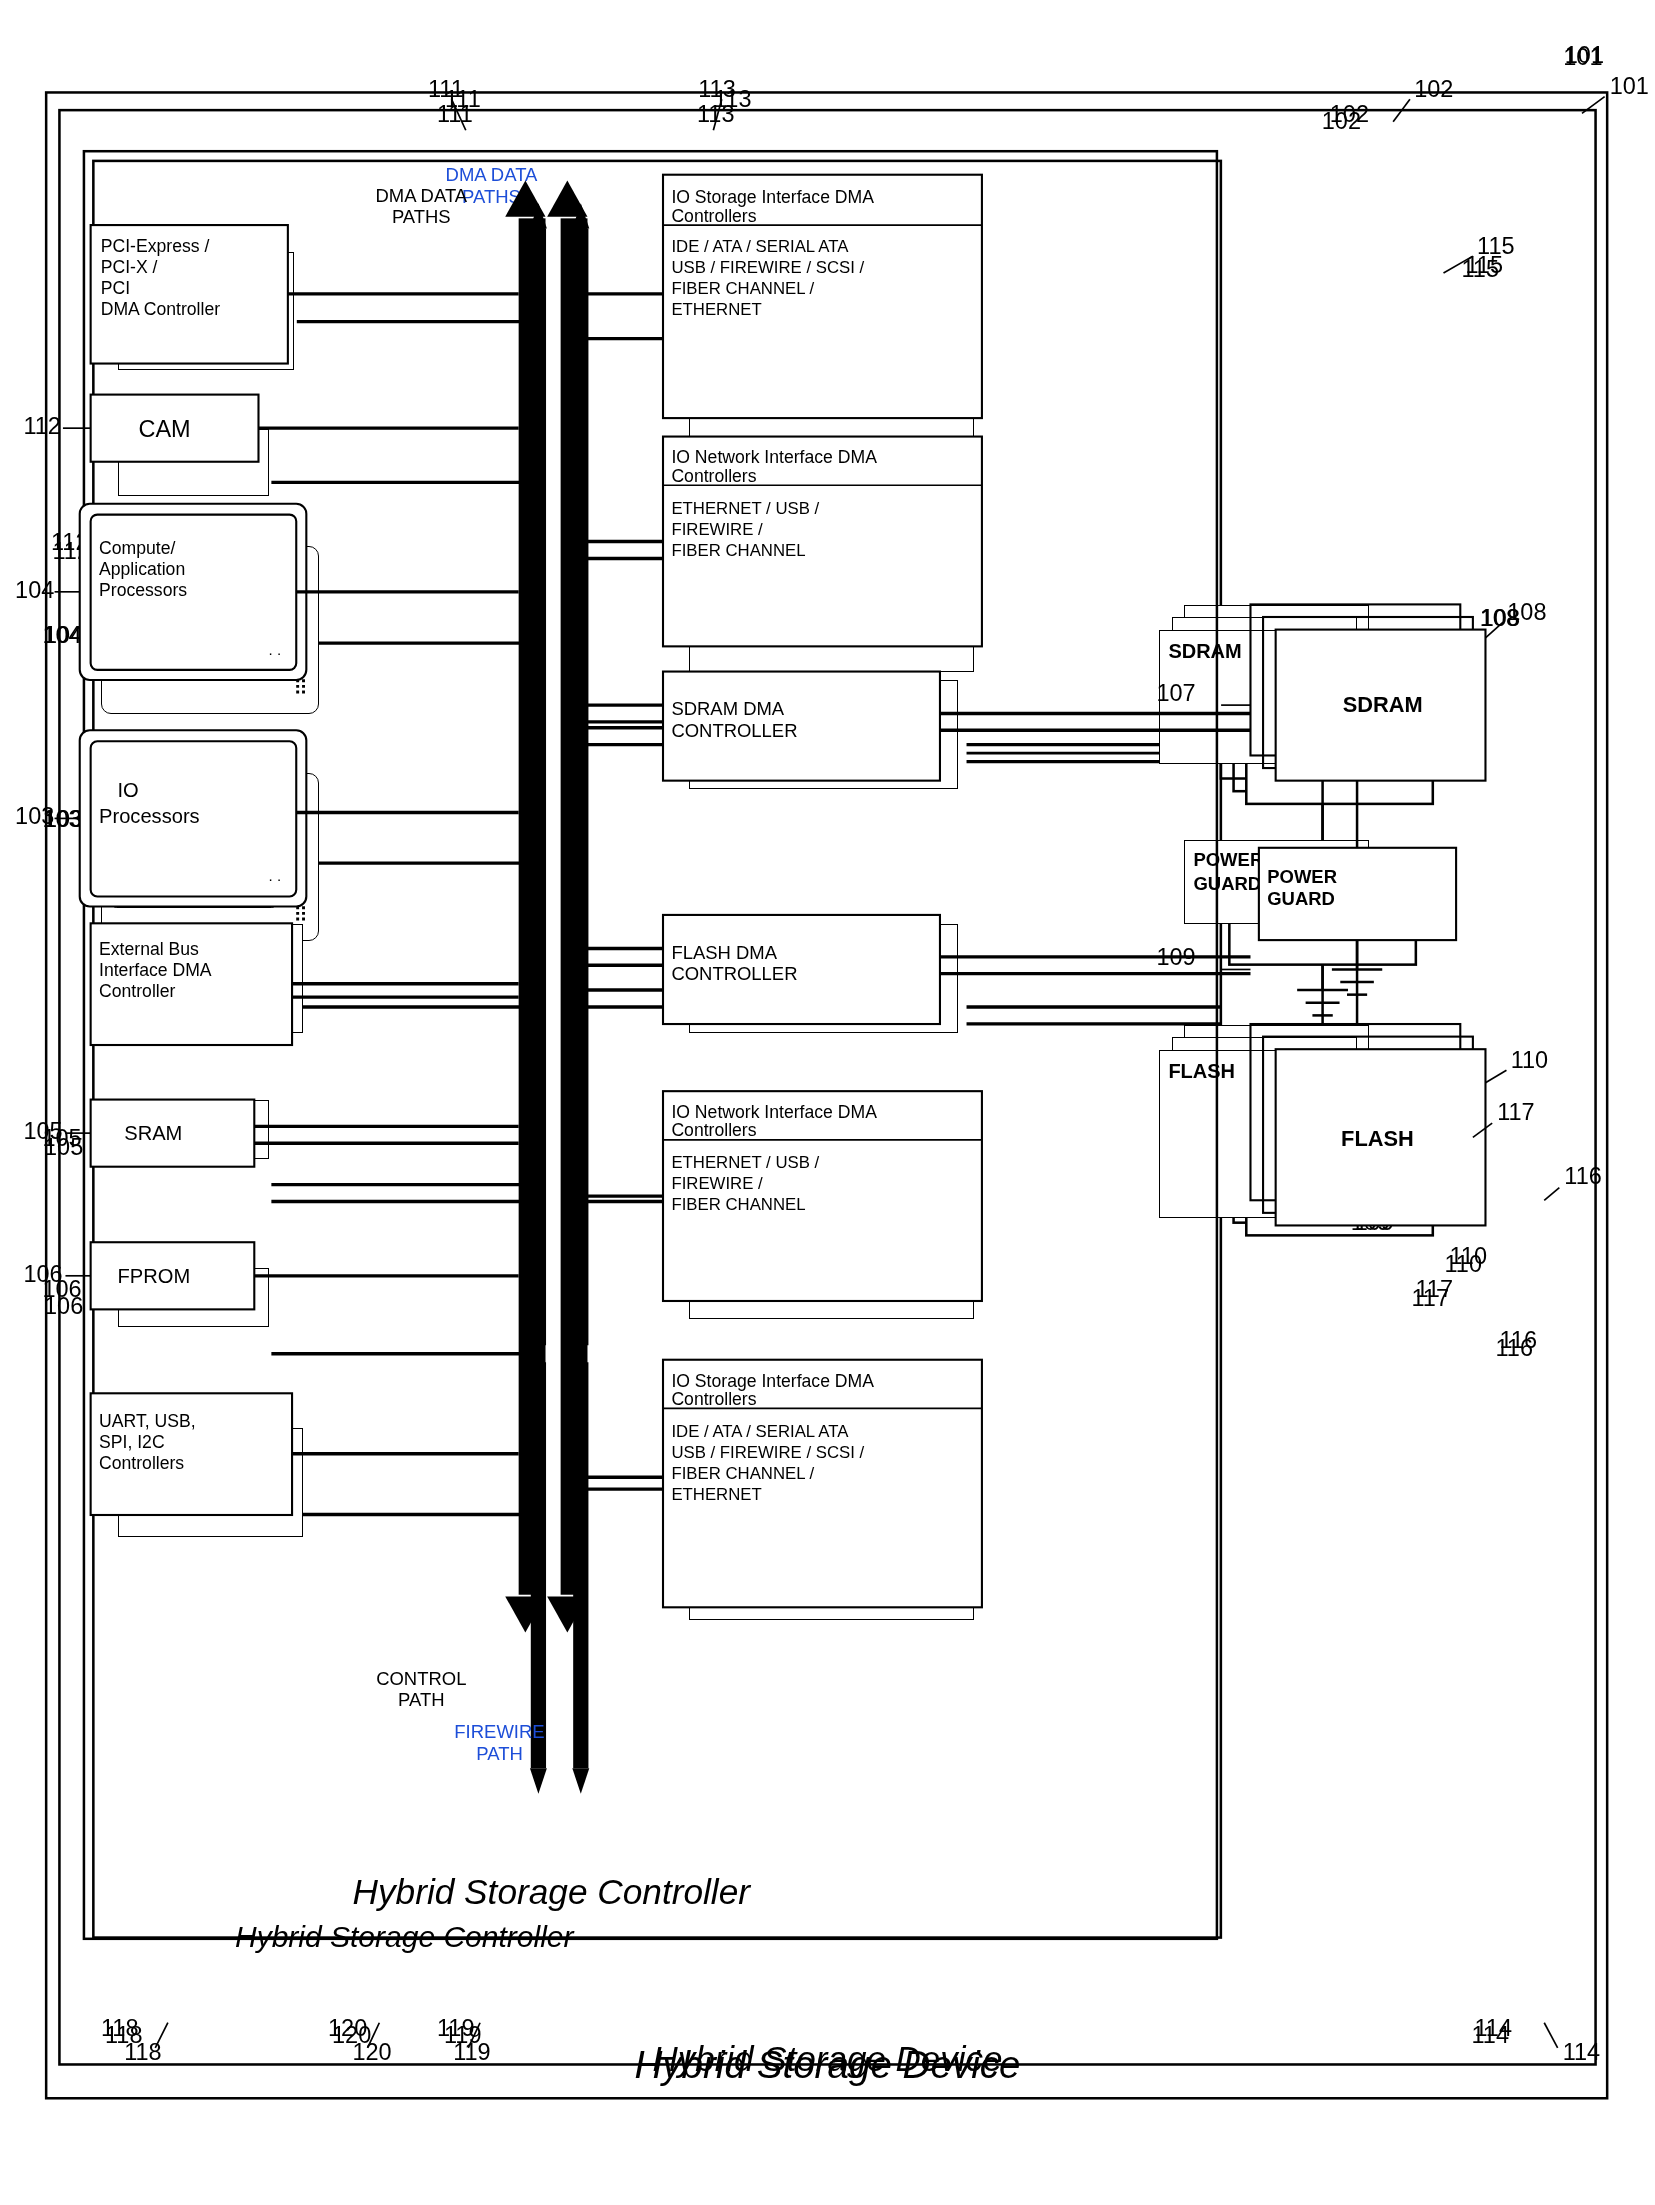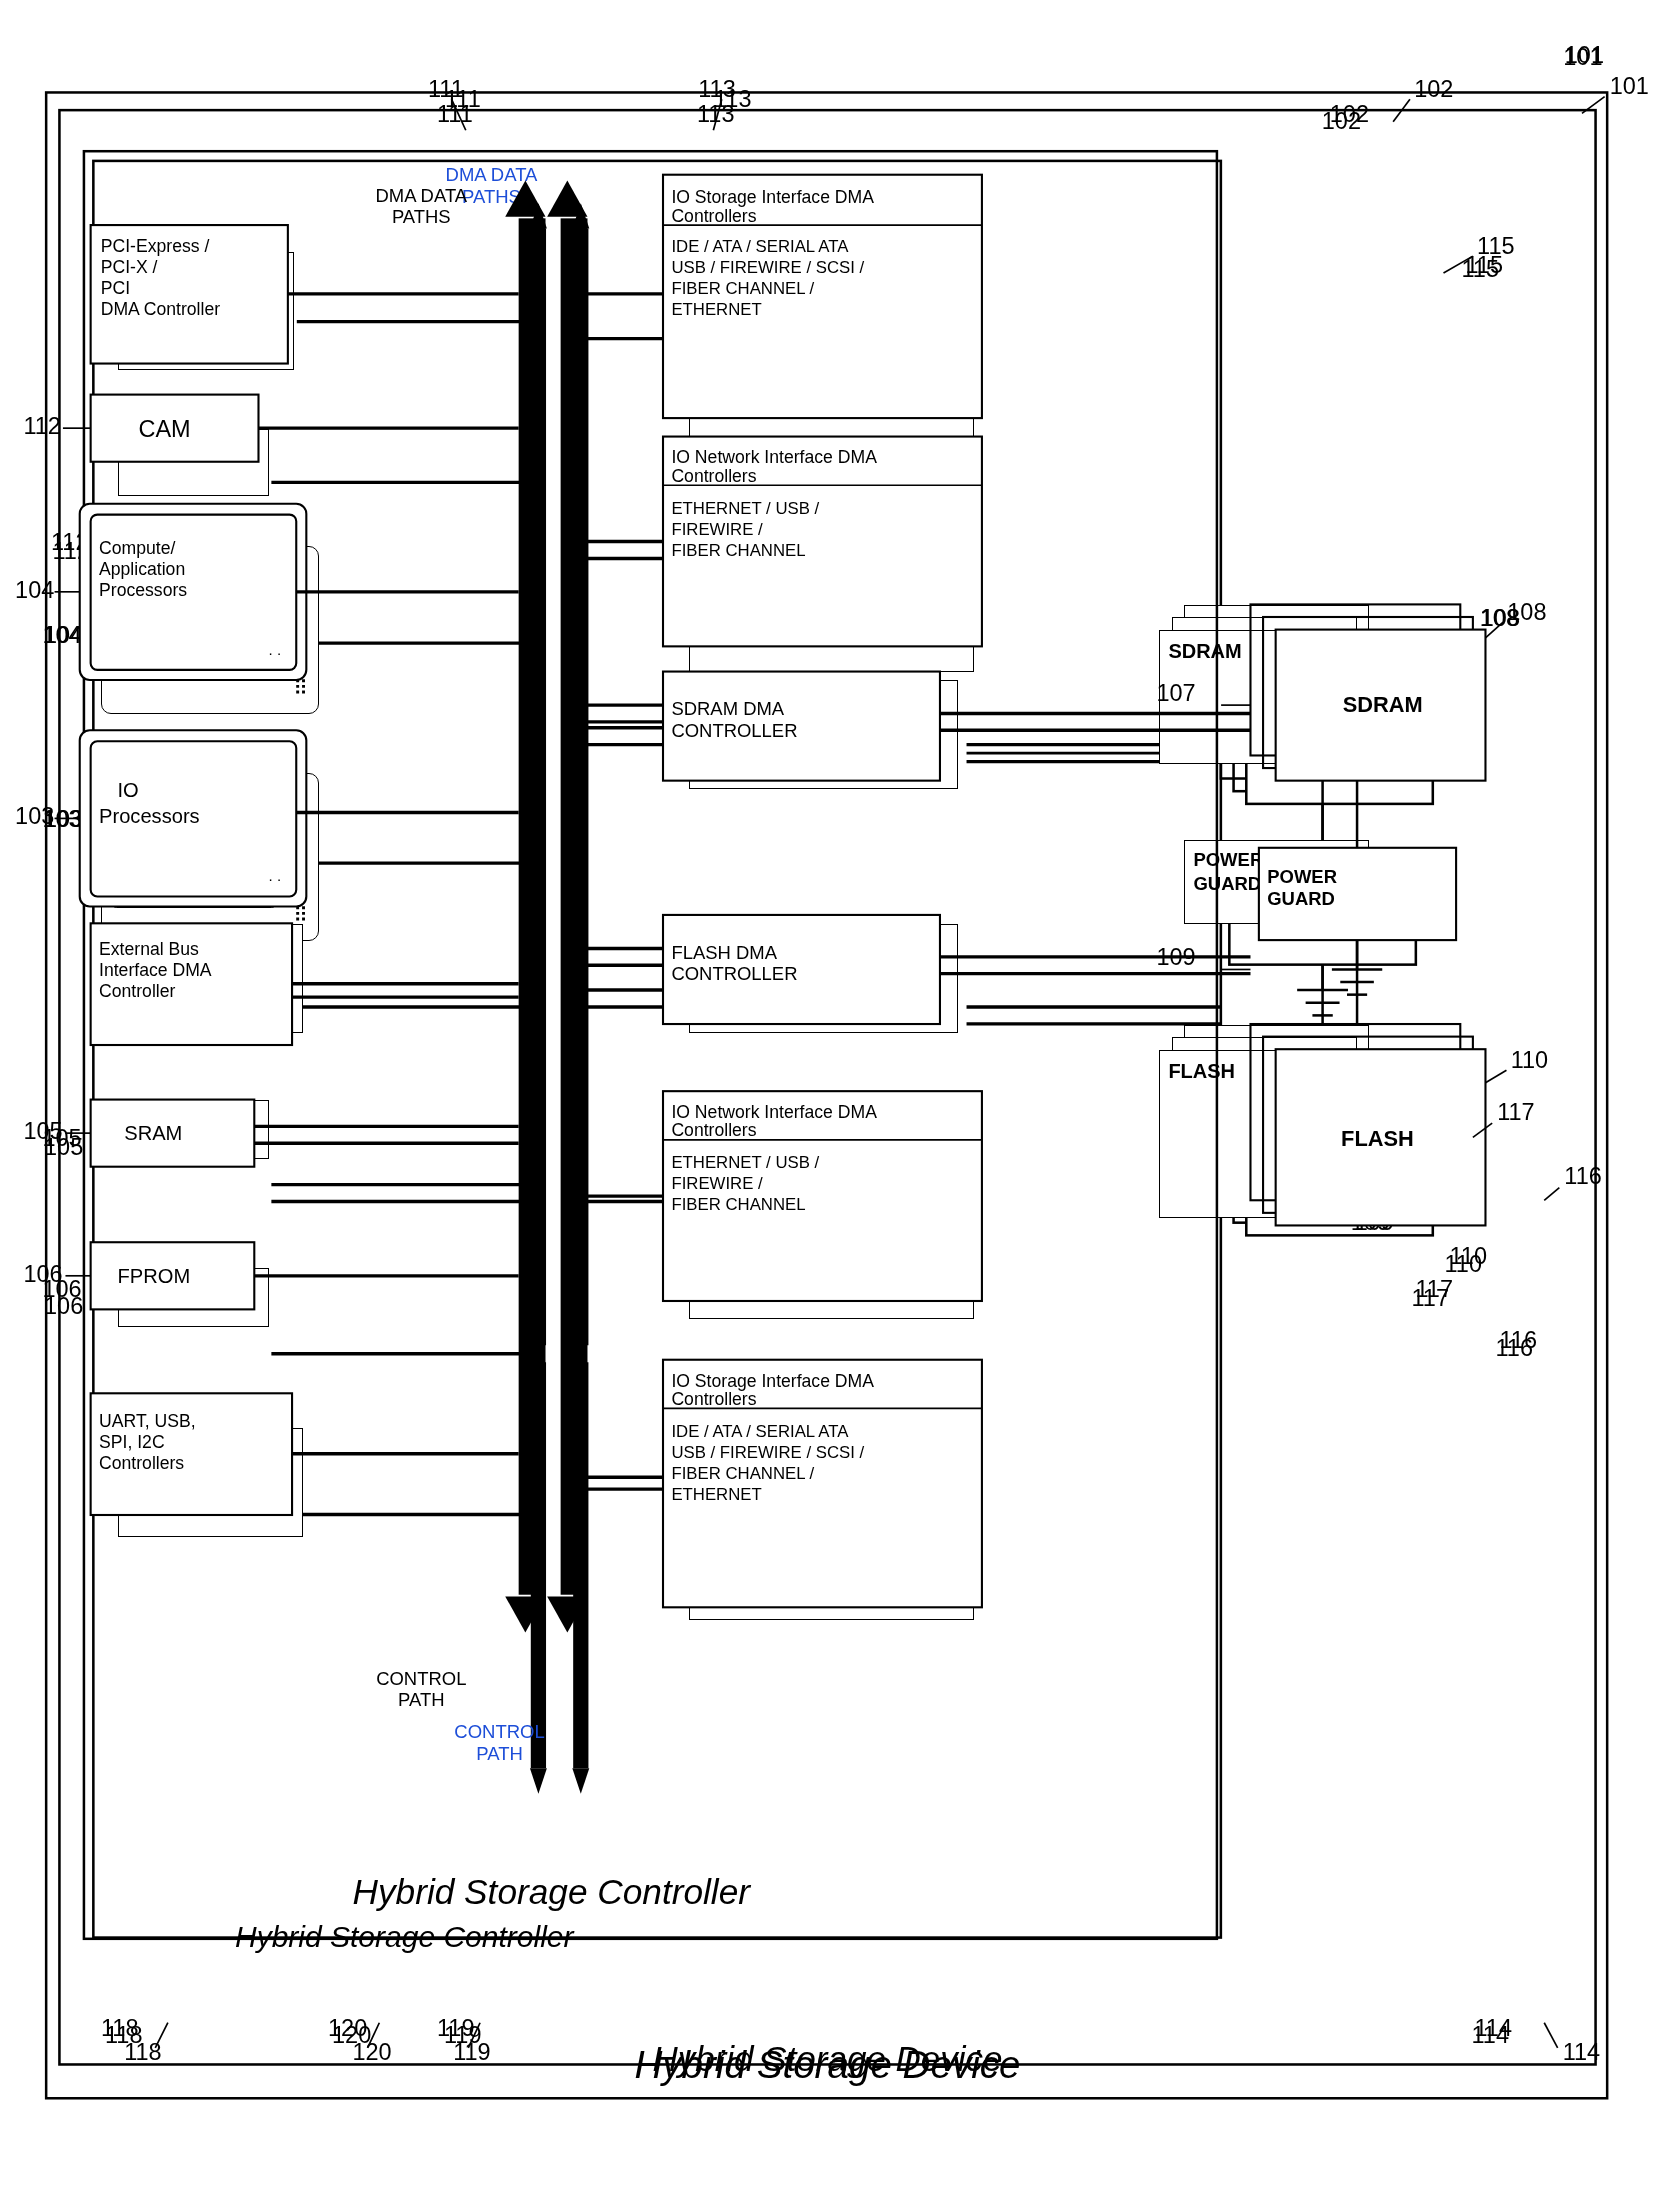--- a/index.html
+++ b/index.html
@@ -308,21 +308,21 @@
 
   <div class="comp-box" style="right:252px; top:991px; width:185px; height:168px; position:absolute;">
   </div>
   <div class="comp-box" style="right:264px; top:1003px; width:185px; height:168px; position:absolute; background:#fff;">
   </div>
   <div class="comp-box" style="right:277px; top:1016px; width:185px; height:168px; position:absolute; background:#fff;">
     <span style="font-weight:bold; font-size:20px;">FLASH</span>
   </div>
 
   <div class="label-text" style="left:411px; top:1687px; width:109px; text-align:center;">
-    <span>CONTROL
+    <span>FIREWIRE
 PATH</span>
   </div>
 
   <div class="hsc-label" style="position:absolute; bottom:201px; left:201px;">
     <span>Hybrid Storage Controller</span>
   </div>
 
   <div class="hsd-label" style="position:absolute; bottom:76px; left:0; right:0;">
     <span>Hybrid Storage Device</span>
   </div>

